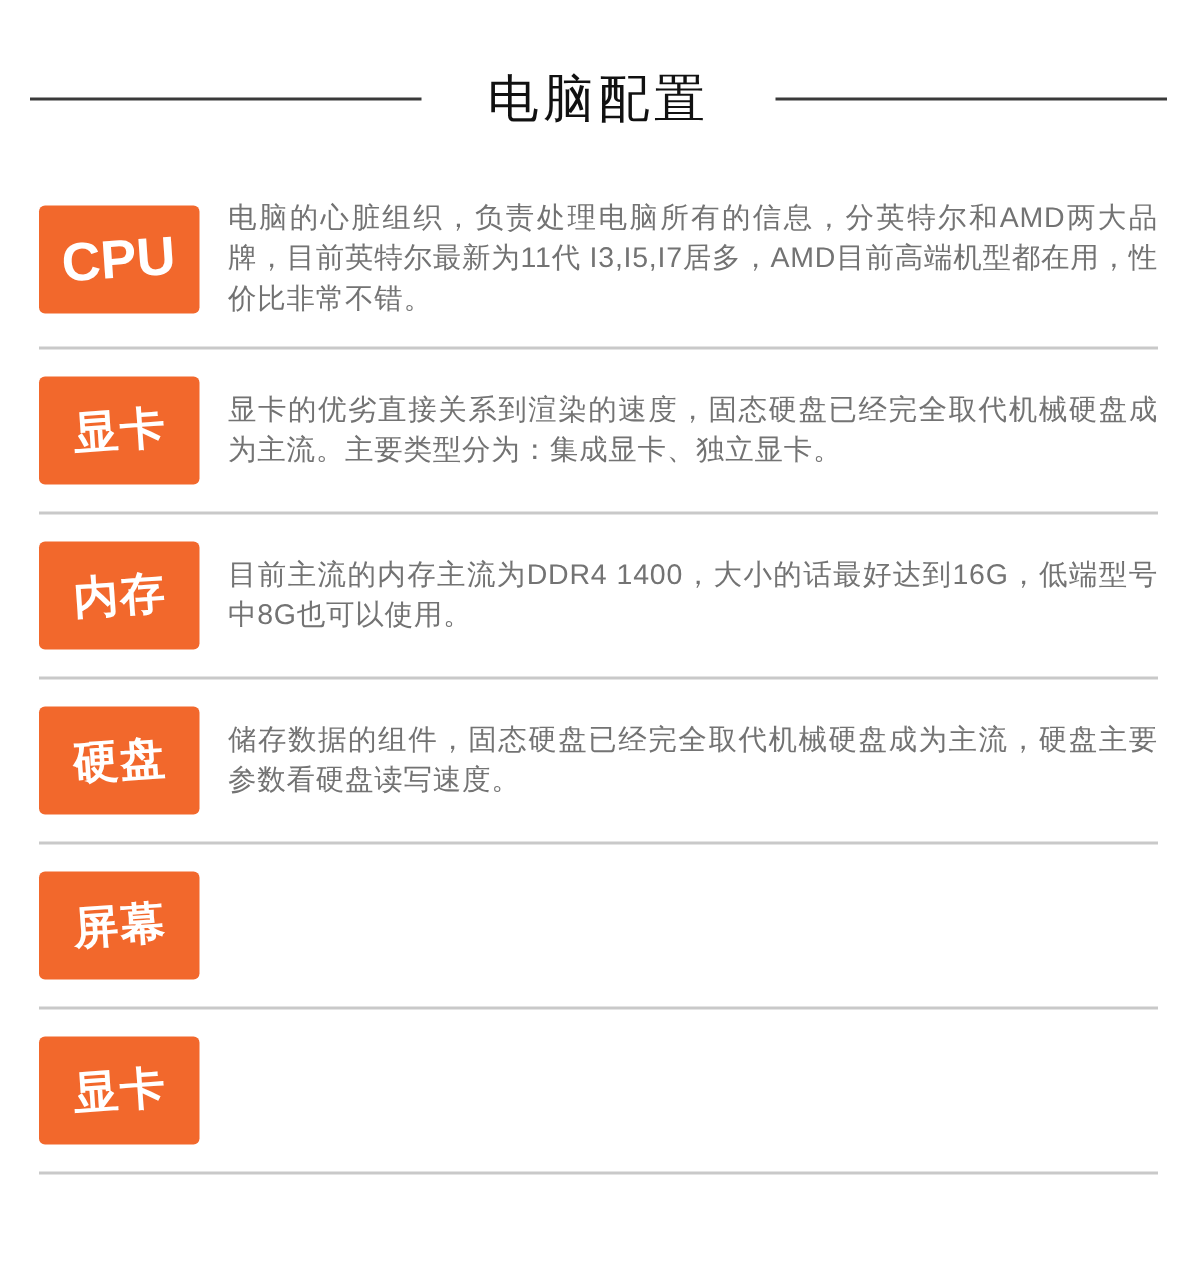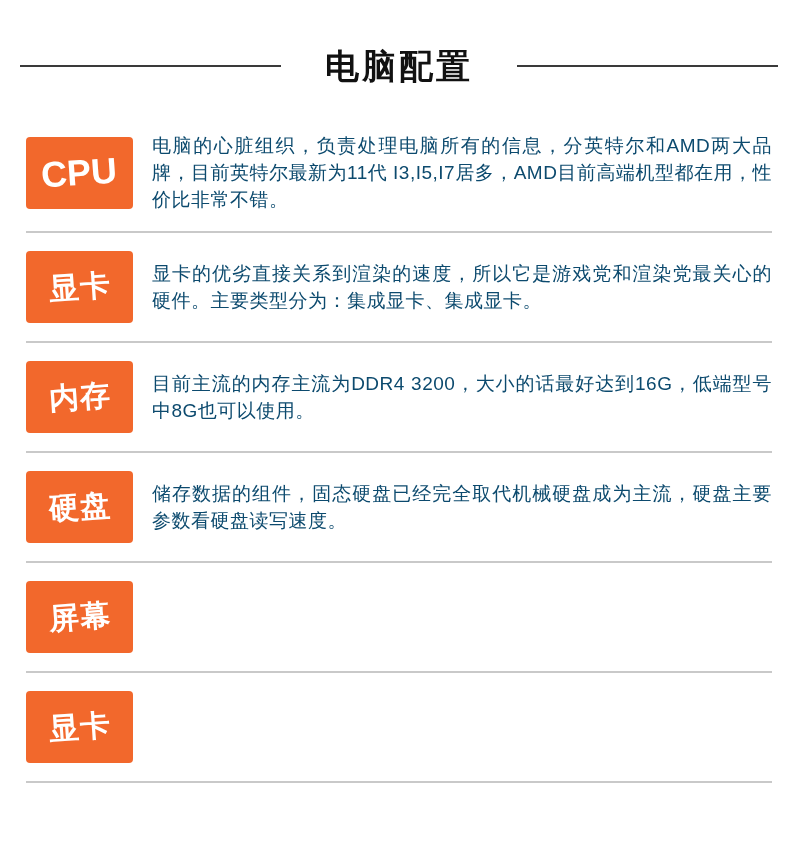--- a/index.html
+++ b/index.html
@@ -26,21 +26,21 @@
   }
   .title-rule {
     flex: 1;
     height: 2px;
     background: #3a3a3a;
   }
   .page-title {
     margin: 0 44px;
     font-size: 34px;
     line-height: 1.3;
-    font-weight: 700;
+    font-weight: 400;
     letter-spacing: 3px;
     color: #111111;
     white-space: nowrap;
   }
   
   .config-list {
     padding: 0 26px;
   }
   .config-row {
     display: flex;
@@ -70,21 +70,21 @@
   .badge.latin span {
     font-size: 36px;
     letter-spacing: 0;
   }
   .config-text {
     margin: 0;
     flex: 1;
     font-size: 19px;
     line-height: 27px;
     letter-spacing: 0.5px;
-    color: #0c4a6e;
+    color: #737373;
     text-align: justify;
   }
 </style>
 </head>
 <body>
 
 <div class="page">
 
   <header class="title-row">
     <span class="title-rule"></span>
@@ -98,28 +98,28 @@
       <div class="badge latin">
         <span>CPU</span>
       </div>
       <p class="config-text">电脑的心脏组织，负责处理电脑所有的信息，分英特尔和AMD两大品牌，目前英特尔最新为11代 I3,I5,I7居多，AMD目前高端机型都在用，性价比非常不错。</p>
     </section>
 
     <section class="config-row">
       <div class="badge">
         <span>显卡</span>
       </div>
-      <p class="config-text">显卡的优劣直接关系到渲染的速度，所以它是游戏党和渲染党最关心的硬件。主要类型分为：集成显卡、集成显卡。</p>
+      <p class="config-text">显卡的优劣直接关系到渲染的速度，固态硬盘已经完全取代机械硬盘成为主流。主要类型分为：集成显卡、独立显卡。</p>
     </section>
 
     <section class="config-row">
       <div class="badge">
         <span>内存</span>
       </div>
-      <p class="config-text">目前主流的内存主流为DDR4 3200，大小的话最好达到16G，低端型号中8G也可以使用。</p>
+      <p class="config-text">目前主流的内存主流为DDR4 1400，大小的话最好达到16G，低端型号中8G也可以使用。</p>
     </section>
 
     <section class="config-row">
       <div class="badge">
         <span>硬盘</span>
       </div>
       <p class="config-text">储存数据的组件，固态硬盘已经完全取代机械硬盘成为主流，硬盘主要参数看硬盘读写速度。</p>
     </section>
 
     <section class="config-row">

